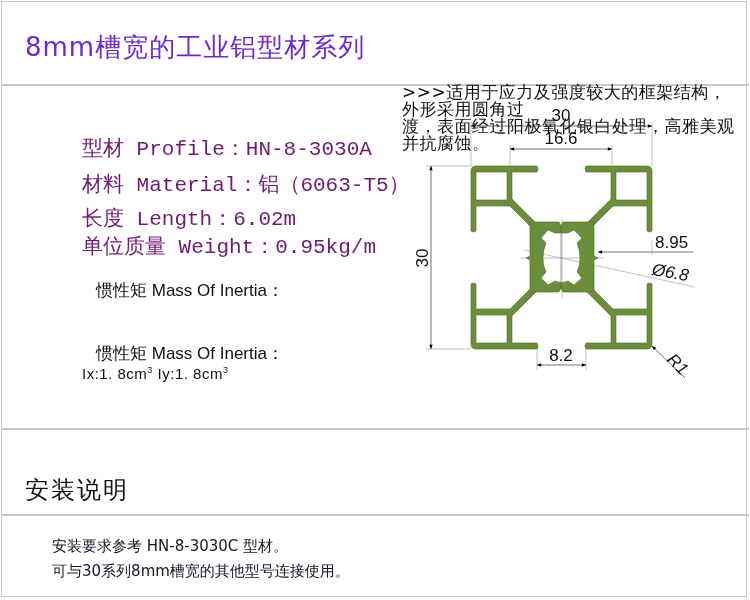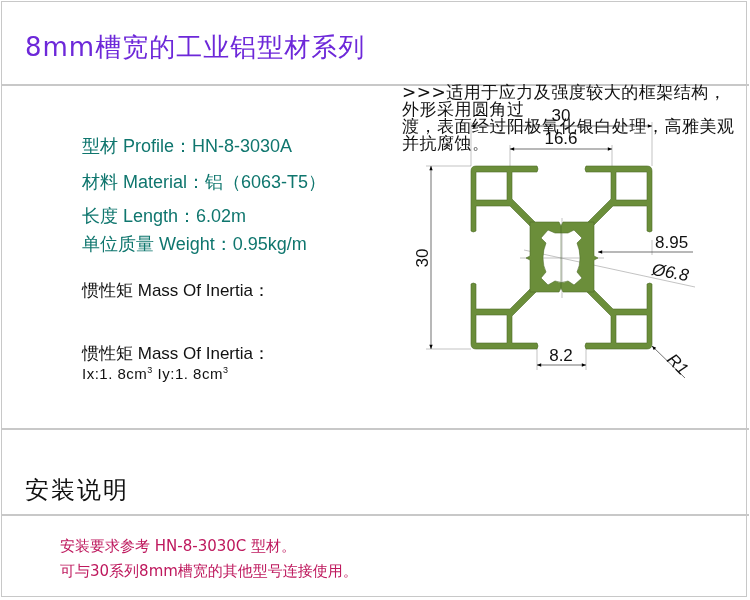--- a/index.html
+++ b/index.html
@@ -3,27 +3,27 @@
   <meta charset="utf-8">
   <style>
     html, body { margin: 0; padding: 0; background: #ffffff; }
     body { width: 750px; height: 600px; position: relative; overflow: hidden;
            font-family: "DejaVu Sans", "Liberation Sans", sans-serif; color: #111; }
     .frame { position: absolute; left: 1px; top: 1px; width: 746px; height: 596px;
              border: 1px solid #c8c8c8; box-sizing: border-box; }
     .hline { position: absolute; left: 1px; width: 748px; height: 0; border-top: 2px solid #c8c8c8; }
     .title { position: absolute; left: 25px; top: 30px; font-size: 26px; letter-spacing: 1px; color: #6d28d9; }
     .desc { position: absolute; left: 402px; top: 43px; width: 340px; font-size: 17px; line-height: 17px; color: #111; letter-spacing: 0.5px; margin-top: 41px; }
-    .spec { position: absolute; left: 82px; font-family: Liberation Sans, sans-serif; font-size: 18px; color: #0f766e; white-space: nowrap; }
+    .spec { position: absolute; left: 82px; font-family: Liberation Mono, monospace; font-size: 21px; color: #701a75; white-space: nowrap; }
     .inertia { position: absolute; left: 82px; font-family: "Liberation Sans", sans-serif; color: #111; white-space: nowrap; }
-    .inertia .head { font-size: 17px; line-height: 18px; }
+    .inertia .head { font-size: 17px; line-height: 18px; margin-left: 14px; }
     .inertia .vals { font-size: 15px; line-height: 15px; letter-spacing: 0.5px; }
     .inertia sup { font-size: 9px; vertical-align: 6px; }
     .section2 { position: absolute; left: 25px; top: 474px; font-size: 24px; letter-spacing: 2px; }
-    .install { position: absolute; left: 60px; font-size: 15px; color: #be185d; white-space: nowrap; }
+    .install { position: absolute; left: 52px; font-size: 15px; color: #0f172a; white-space: nowrap; }
     svg.drawing { position: absolute; left: 400px; top: 100px; }
   </style>
 </head>
 <body>
 
 <div class="frame"></div>
 <div class="hline" style="top:84px;"></div>
 <div class="hline" style="top:428px;"></div>
 <div class="hline" style="top:514px;"></div>
 

